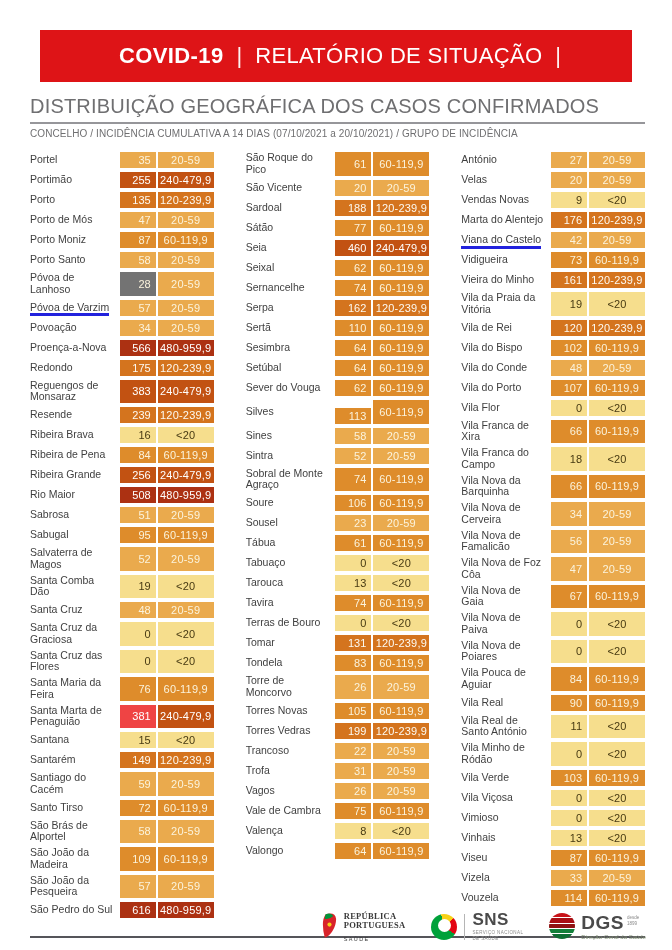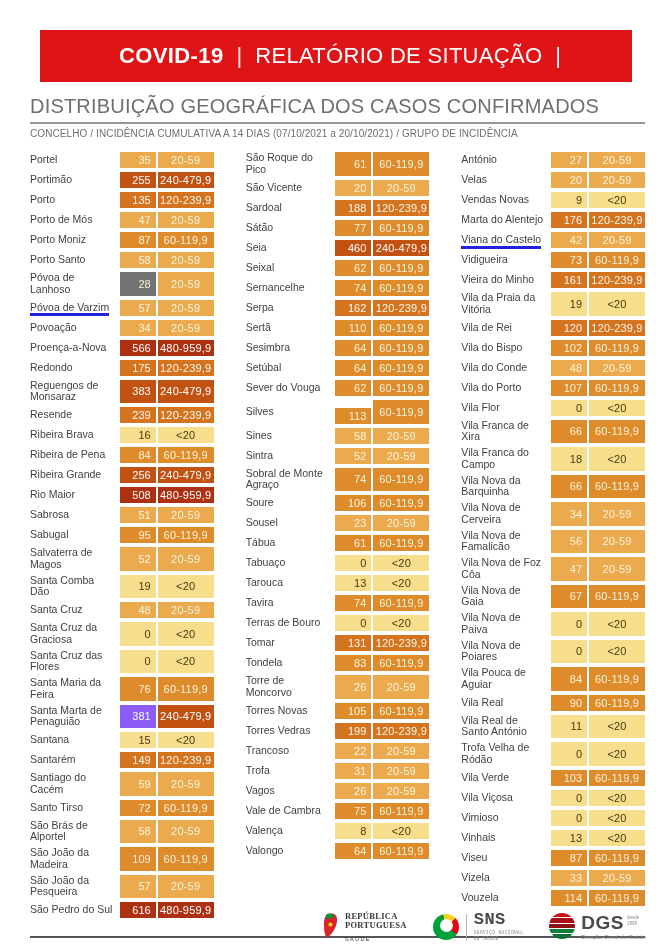--- a/index.html
+++ b/index.html
@@ -48,21 +48,21 @@
              line-height: 1.1; color: #3A3A3A; letter-spacing: 0.3px; }
   .rp-sub  { margin-top: 5px; font-family: "Liberation Sans", sans-serif; font-weight: 400;
              font-size: 5.5px; letter-spacing: 1.4px; color: #3A3A3A; }
 
   .logo-sns { display: flex; align-items: center; gap: 7px; }
   .sns-mark { width: 26px; height: 26px; border-radius: 50%; position: relative;
               background: conic-gradient(from 210deg, #00A13A 0 38%, #F7D117 38% 55%, #E30613 55% 76%, #00A13A 76%); }
   .sns-mark::after { content: ""; position: absolute; left: 7px; top: 5px; width: 13px; height: 13px;
                      background: #fff; border-radius: 50%; }
   .sns-divider { width: 1px; height: 26px; background: #B5B5B5; }
-  .sns-text { line-height: 1; font-family: Liberation Mono, monospace; }
+  .sns-text { line-height: 1; }
   .sns-ac.ac { font-size: 17px; font-weight: 700; color: #4A4A4A; letter-spacing: 0.5px; }
   .sns-sub { margin-top: 2px; font-size: 4.5px; color: #8A8A8A; letter-spacing: 0.4px; line-height: 1.3; }
 
   .logo-dgs { display: flex; align-items: flex-start; gap: 6px; }
   .dgs-mark { width: 26px; height: 26px; border-radius: 50%;
               background: linear-gradient(#C81218 0 4px, #fff 4px 5px, #A90F14 5px 10px, #fff 10px 11px,
                           #8F1212 11px 15px, #fff 15px 16px, #12803A 16px 20px, #fff 20px 21px, #0E6E33 21px 26px); }
   .dgs-right { line-height: 1; }
   .dgs-top { display: flex; align-items: flex-start; gap: 3px; }
   .dgs-ac { font-size: 19px; font-weight: 700; color: #4A4A4A; letter-spacing: 0.5px; }
@@ -260,21 +260,21 @@
     <div class="name">
             <span class="nm">Santa Maria da Feira</span>
           </div>
     <div class="cell val" style="background: rgb(222, 140, 43); color: rgb(251, 243, 220);">76</div>
     <div class="cell grp" style="background: rgb(222, 140, 43); color: rgb(251, 243, 220);">60-119,9</div>
   </div>
         <div class="row">
     <div class="name">
             <span class="nm">Santa Marta de Penaguião</span>
           </div>
-    <div class="cell val" style="background: #8b5cf6; color: rgb(255, 255, 255);">381</div>
+    <div class="cell val" style="background: #ef4444; color: rgb(255, 255, 255);">381</div>
     <div class="cell grp" style="background: rgb(194, 82, 18); color: rgb(255, 255, 255);">240-479,9</div>
   </div>
         <div class="row">
     <div class="name">
             <span class="nm">Santana</span>
           </div>
     <div class="cell val" style="background: rgb(246, 222, 141); color: rgb(71, 58, 18);">15</div>
     <div class="cell grp" style="background: rgb(246, 222, 141); color: rgb(71, 58, 18);">&lt;20</div>
   </div>
         <div class="row">
@@ -738,21 +738,21 @@
   </div>
         <div class="row">
     <div class="name">
             <span class="nm">Vila Real de Santo António</span>
           </div>
     <div class="cell val" style="background: rgb(246, 222, 141); color: rgb(71, 58, 18);">11</div>
     <div class="cell grp" style="background: rgb(246, 222, 141); color: rgb(71, 58, 18);">&lt;20</div>
   </div>
         <div class="row">
     <div class="name">
-            <span class="nm">Trofa Velha de Ródão</span>
+            <span class="nm">Vila Minho de Ródão</span>
           </div>
     <div class="cell val" style="background: rgb(246, 222, 141); color: rgb(71, 58, 18);">0</div>
     <div class="cell grp" style="background: rgb(246, 222, 141); color: rgb(71, 58, 18);">&lt;20</div>
   </div>
         <div class="row">
     <div class="name">
             <span class="nm">Vila Verde</span>
           </div>
     <div class="cell val" style="background: rgb(222, 140, 43); color: rgb(251, 243, 220);">103</div>
     <div class="cell grp" style="background: rgb(222, 140, 43); color: rgb(251, 243, 220);">60-119,9</div>

